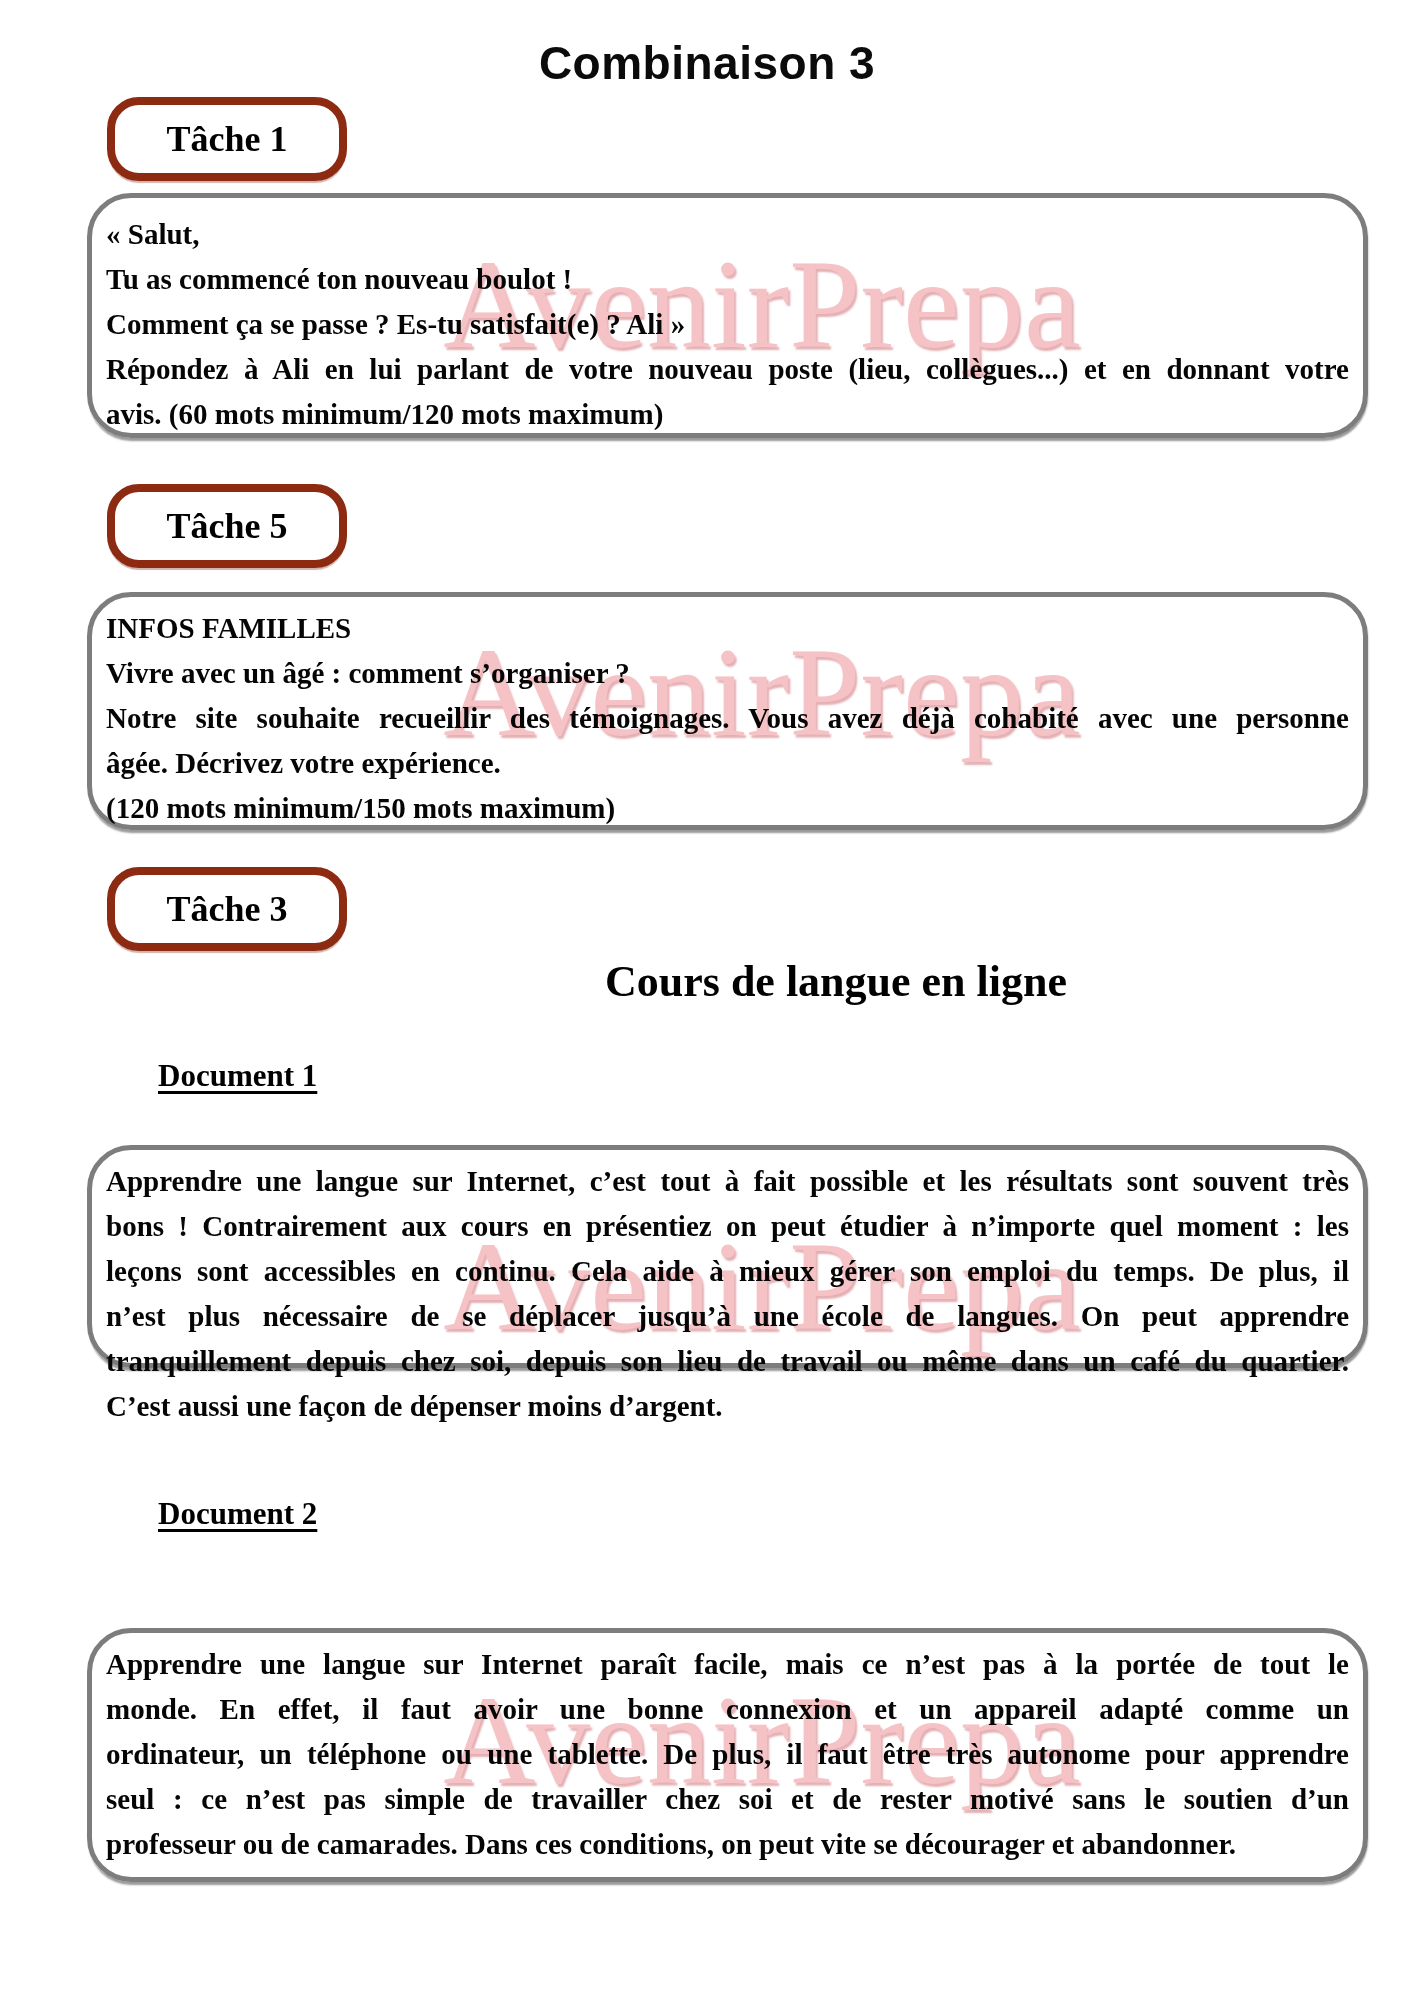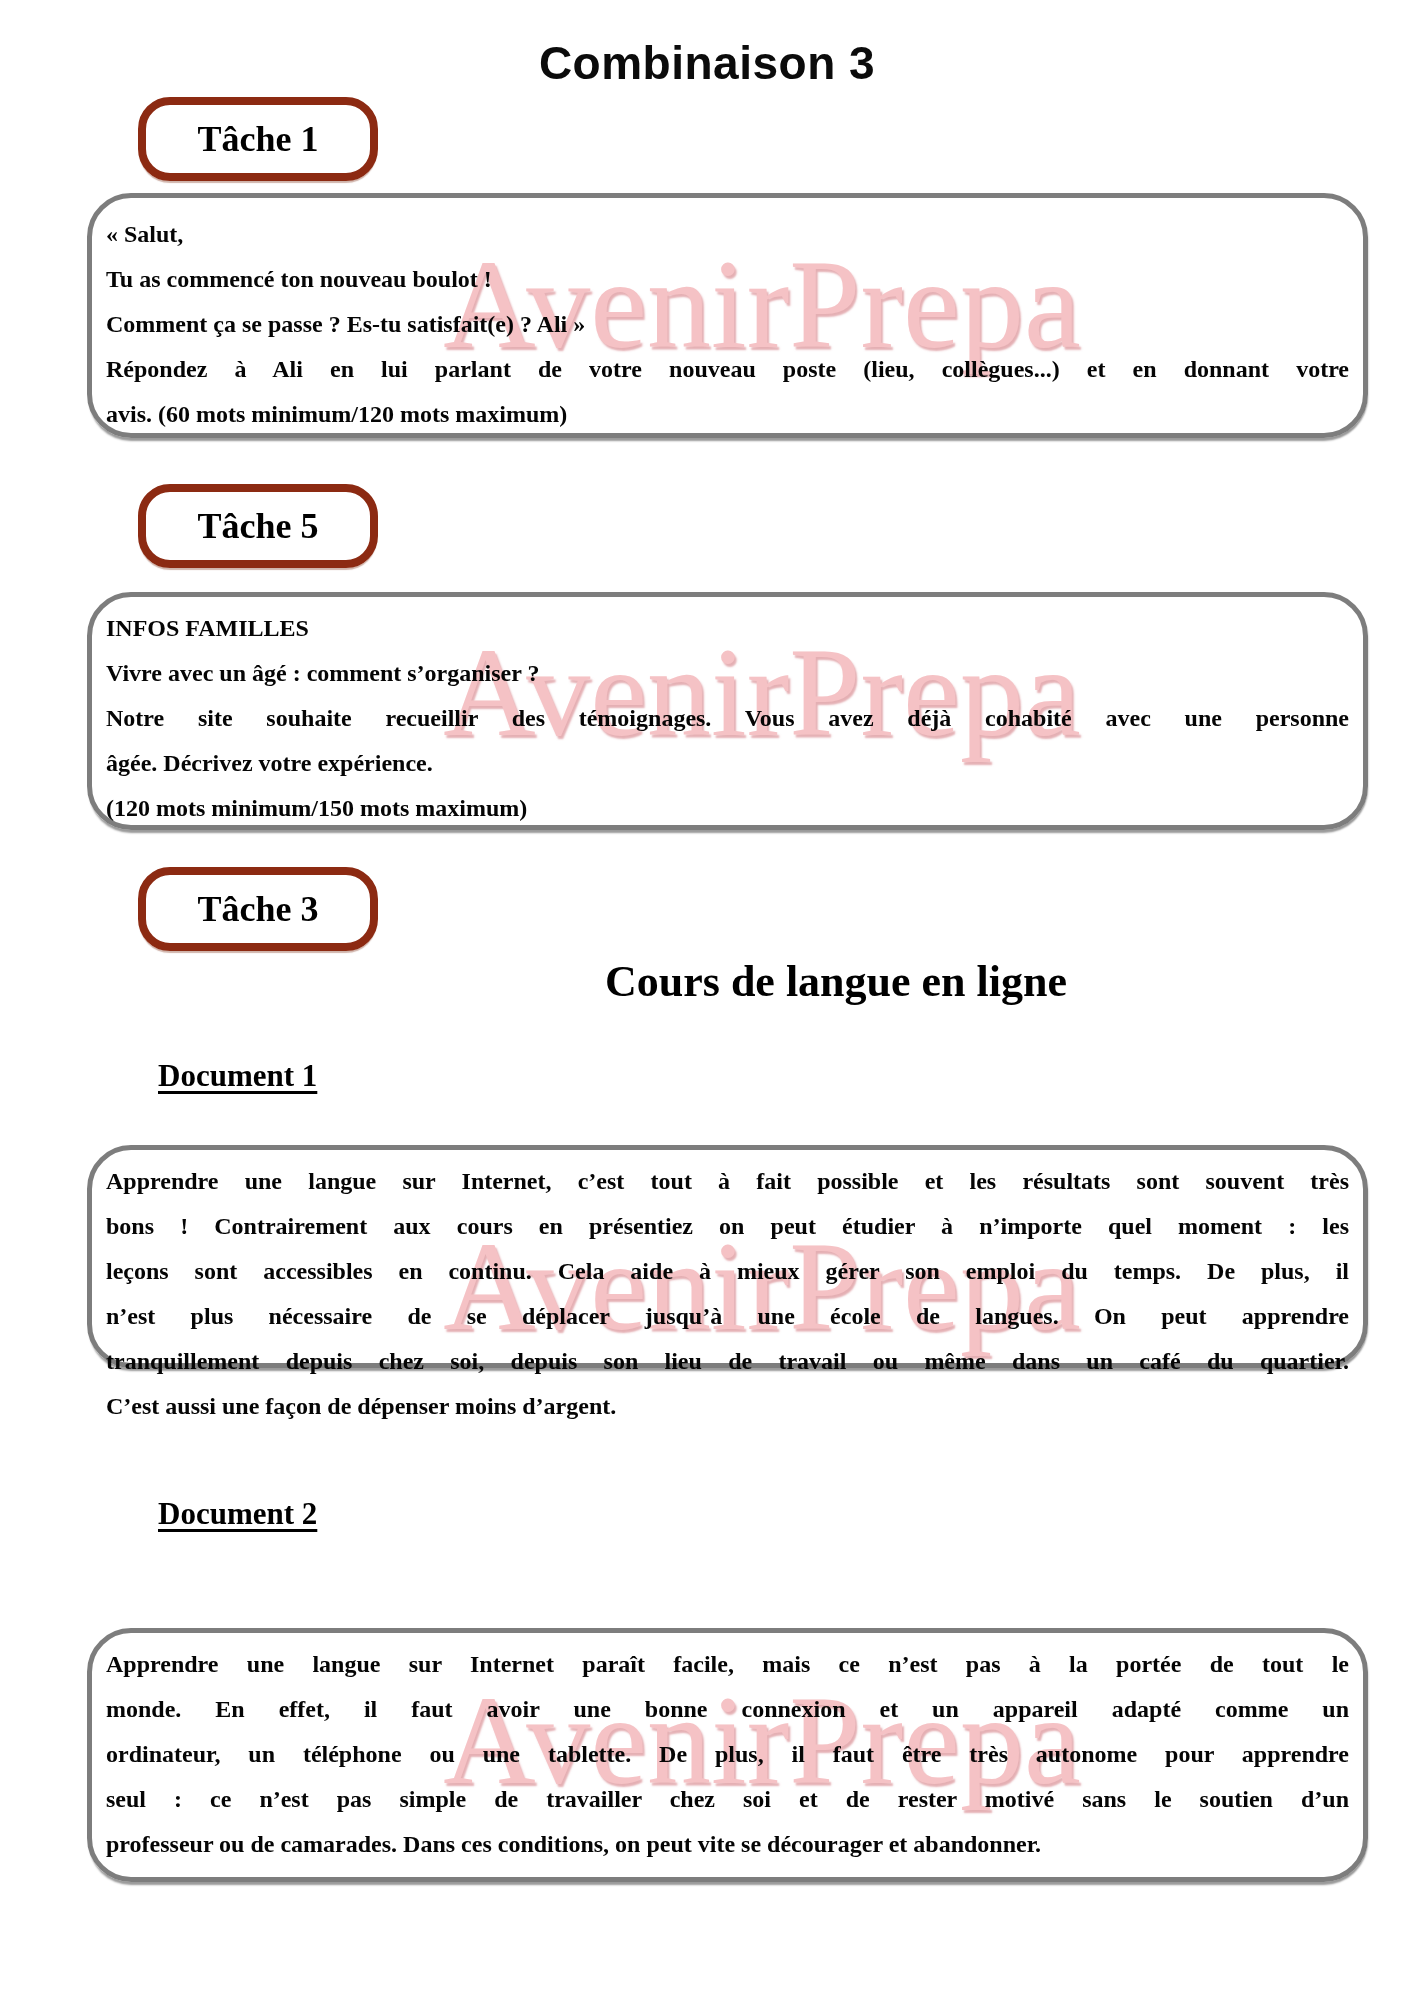--- a/index.html
+++ b/index.html
@@ -18,42 +18,41 @@
     letter-spacing:0.5px;
     z-index:3;
   }
   .badge{
     position:absolute;left:107px;width:240px;height:84px;
     border:8px solid #8C2A12;border-radius:32px;
     box-sizing:border-box;
     display:flex;align-items:center;justify-content:center;
     background:transparent;z-index:3;
     box-shadow:0 3px 1px -1px rgba(120,40,15,0.35);
-    margin-left:31px;
   }
   .badge .blabel{
     font-weight:700;font-size:36px;color:#000;
   }
   .b1{top:97px;}
   .b2{top:484px;}
   .b3{top:867px;}
   .box{
     position:absolute;left:87px;width:1281px;
     border:5px solid #7D7D7D;border-radius:44px;
     box-sizing:border-box;
     padding:9px 14px 6px 14px;
     background:transparent;z-index:2;
     box-shadow:0 5px 2px -2px #9a9a9a, 2px 3px 2px -2px #9a9a9a;
   }
   .box1{top:193px;height:245px;padding-top:14px;}
   .box2{top:592px;height:238px;}
   .box3{top:1145px;height:223px;}
   .box4{top:1600px;height:254px;margin-top:28px;}
   .tline{
-    font-weight:700;font-size:24px;line-height:45px;color:#050505;
+    font-weight:700;font-size:29px;line-height:45px;color:#050505;
     text-align:left;white-space:nowrap;
   }
   .tline.just{
     text-align:justify;text-align-last:justify;white-space:normal;
   }
   .section-heading{
     position:absolute;top:956px;left:605px;
     font-weight:700;font-size:44px;color:#000;z-index:3;
     white-space:nowrap;
   }

